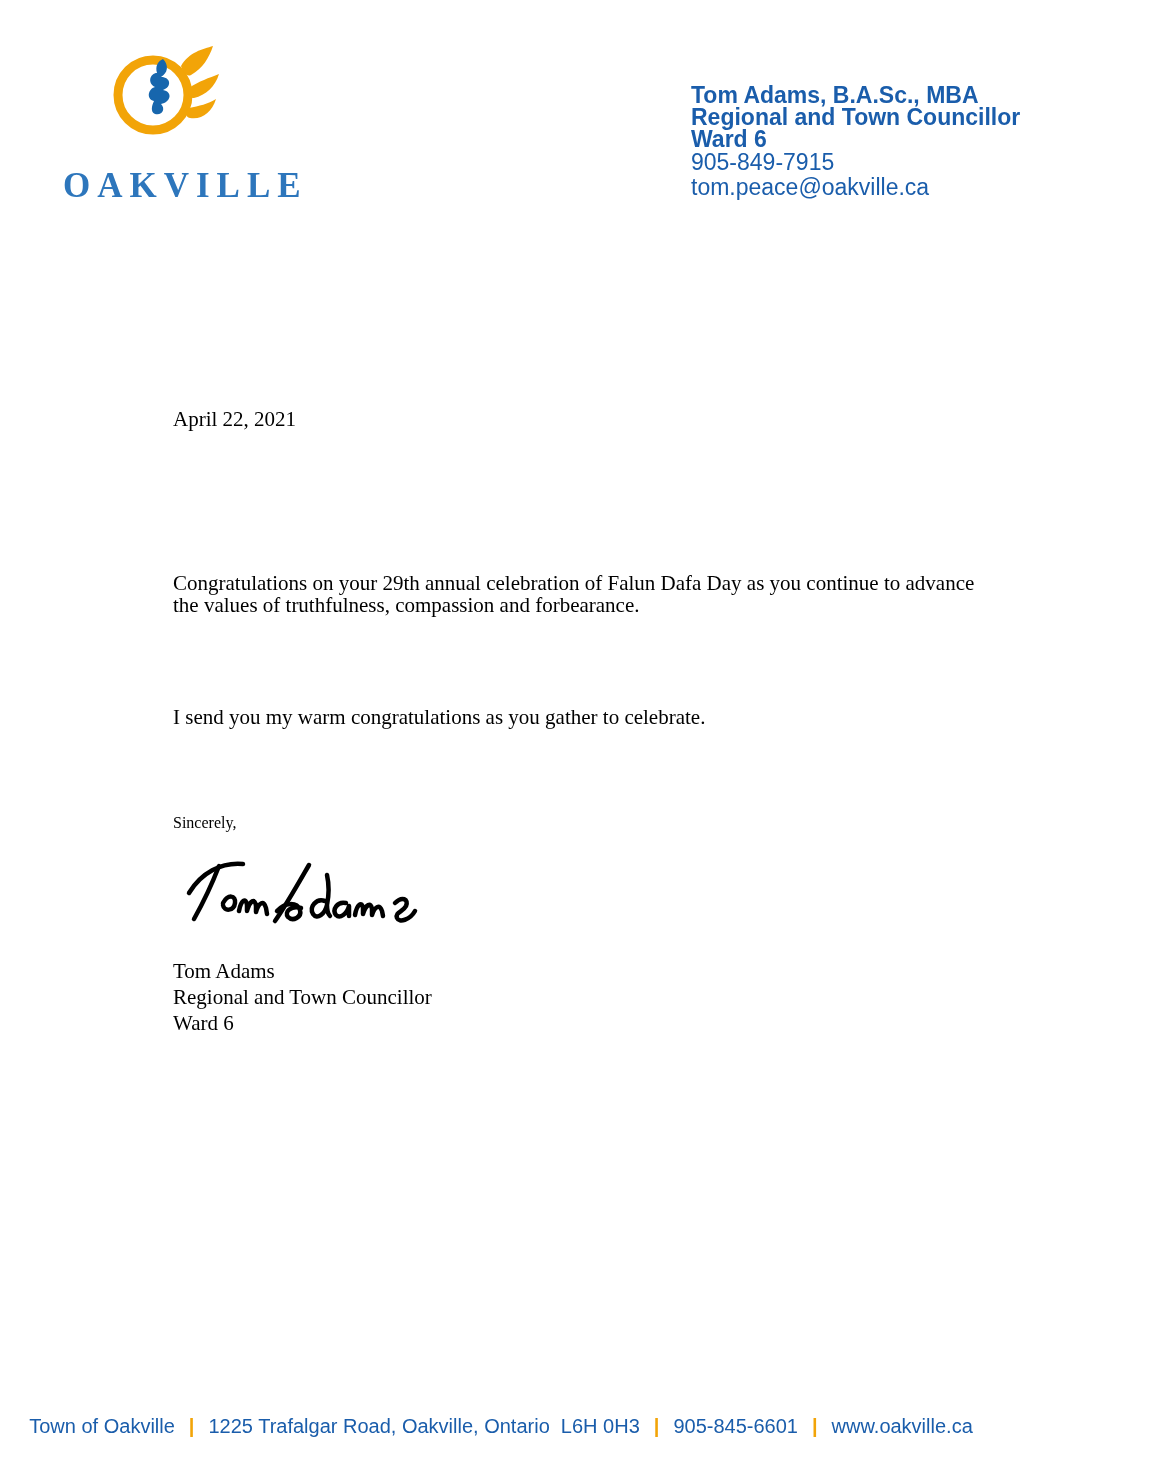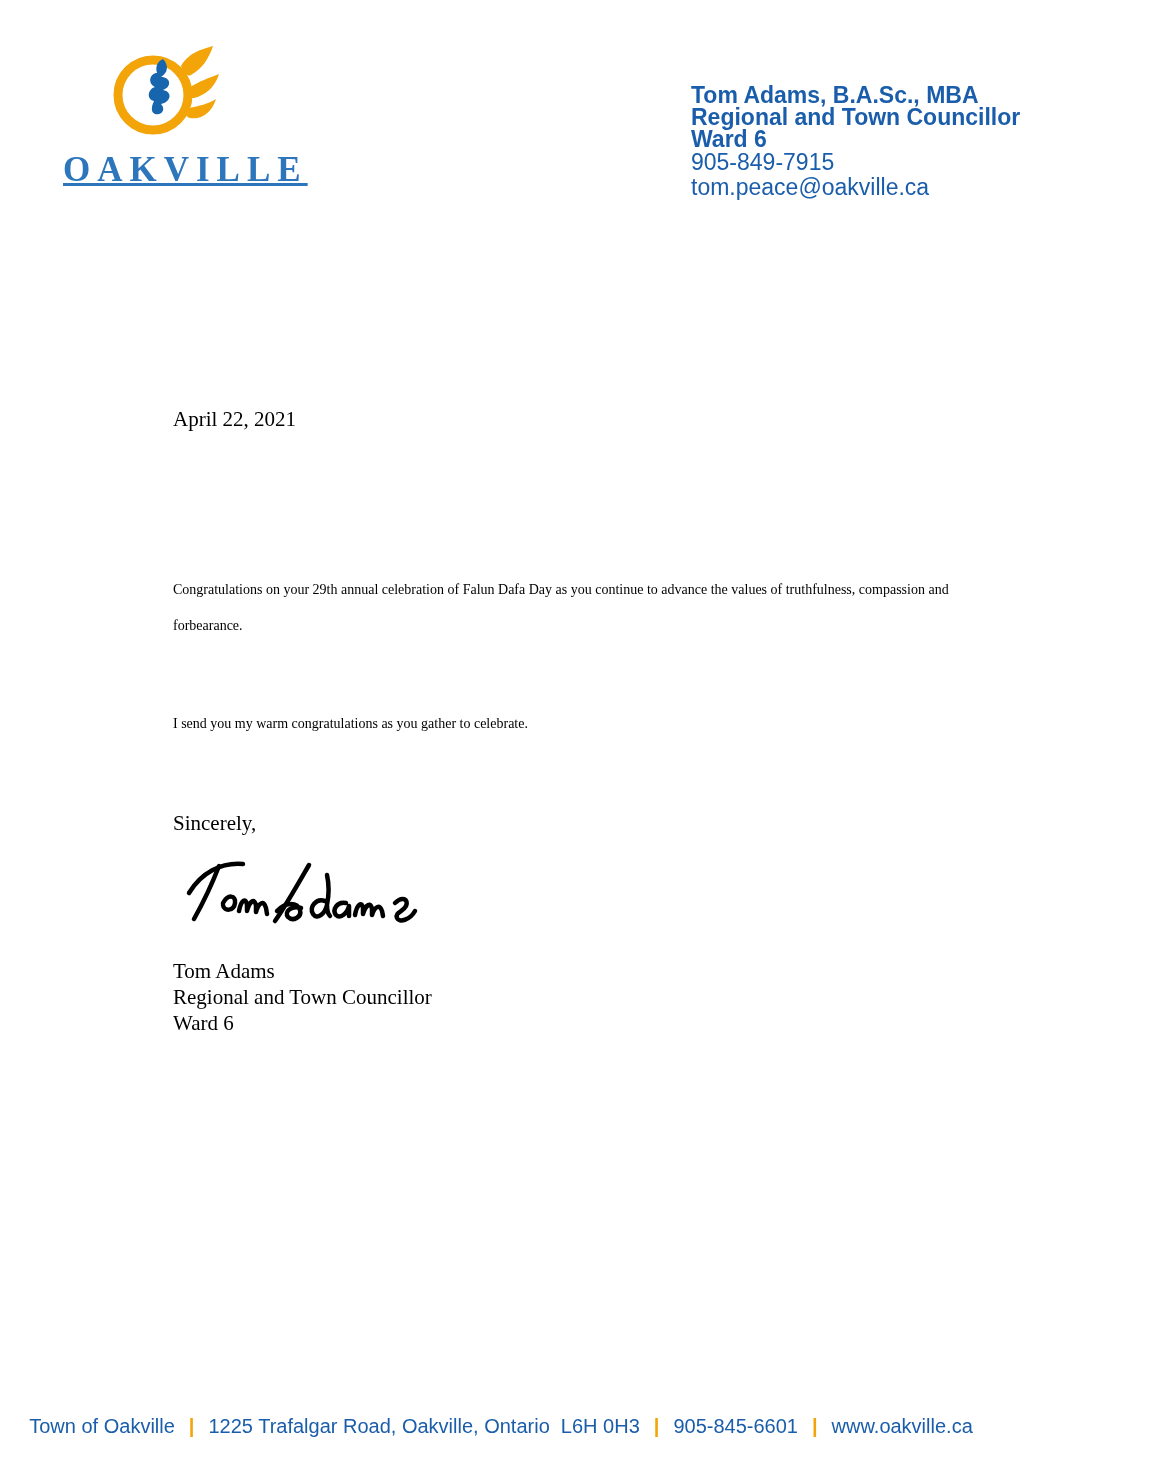--- a/index.html
+++ b/index.html
@@ -23,28 +23,27 @@
   }
   
   .brand{
     position:absolute;
     left:63px; top:46px;
     width:200px;
     text-align:left;
   }
   .brand svg{display:block; margin-left:40px;}
   .wordmark{
-    margin-top:4px;
+    margin-top:20px;
     font-family:"Liberation Serif", serif;
     font-size:35px;
     font-weight:600;
     letter-spacing:7px;
     color:var(--wordmark);
     white-space:nowrap;
-    text-decoration:underline;
   }
   .contact{
     position:absolute;
     left:691px; top:84px;
     font-family:"Liberation Sans", sans-serif;
     font-size:23px;
     line-height:22px;
     color:var(--blue);
   }
   .contact .bold{font-weight:bold;}
@@ -53,30 +52,30 @@
   .date{
     position:absolute;
     left:173px; top:406px;
     font-size:21px;
     line-height:26px;
   }
   .para{
     position:absolute;
     left:173px;
     width:825px;
-    font-size:14px;
-    line-height:36px;
+    font-size:21px;
+    line-height:22px;
   }
   .p1{top:572px;}
   .p2{top:650px;}
   .p3{top:706px;}
   .closing{
     position:absolute;
     left:173px; top:810px;
-    font-size:21px;
+    font-size:16px;
     line-height:26px;
   }
   .signature{
     position:absolute;
     left:183px; top:853px;
   }
   .signer{
     position:absolute;
     left:173px; top:958px;
     font-size:21px;

